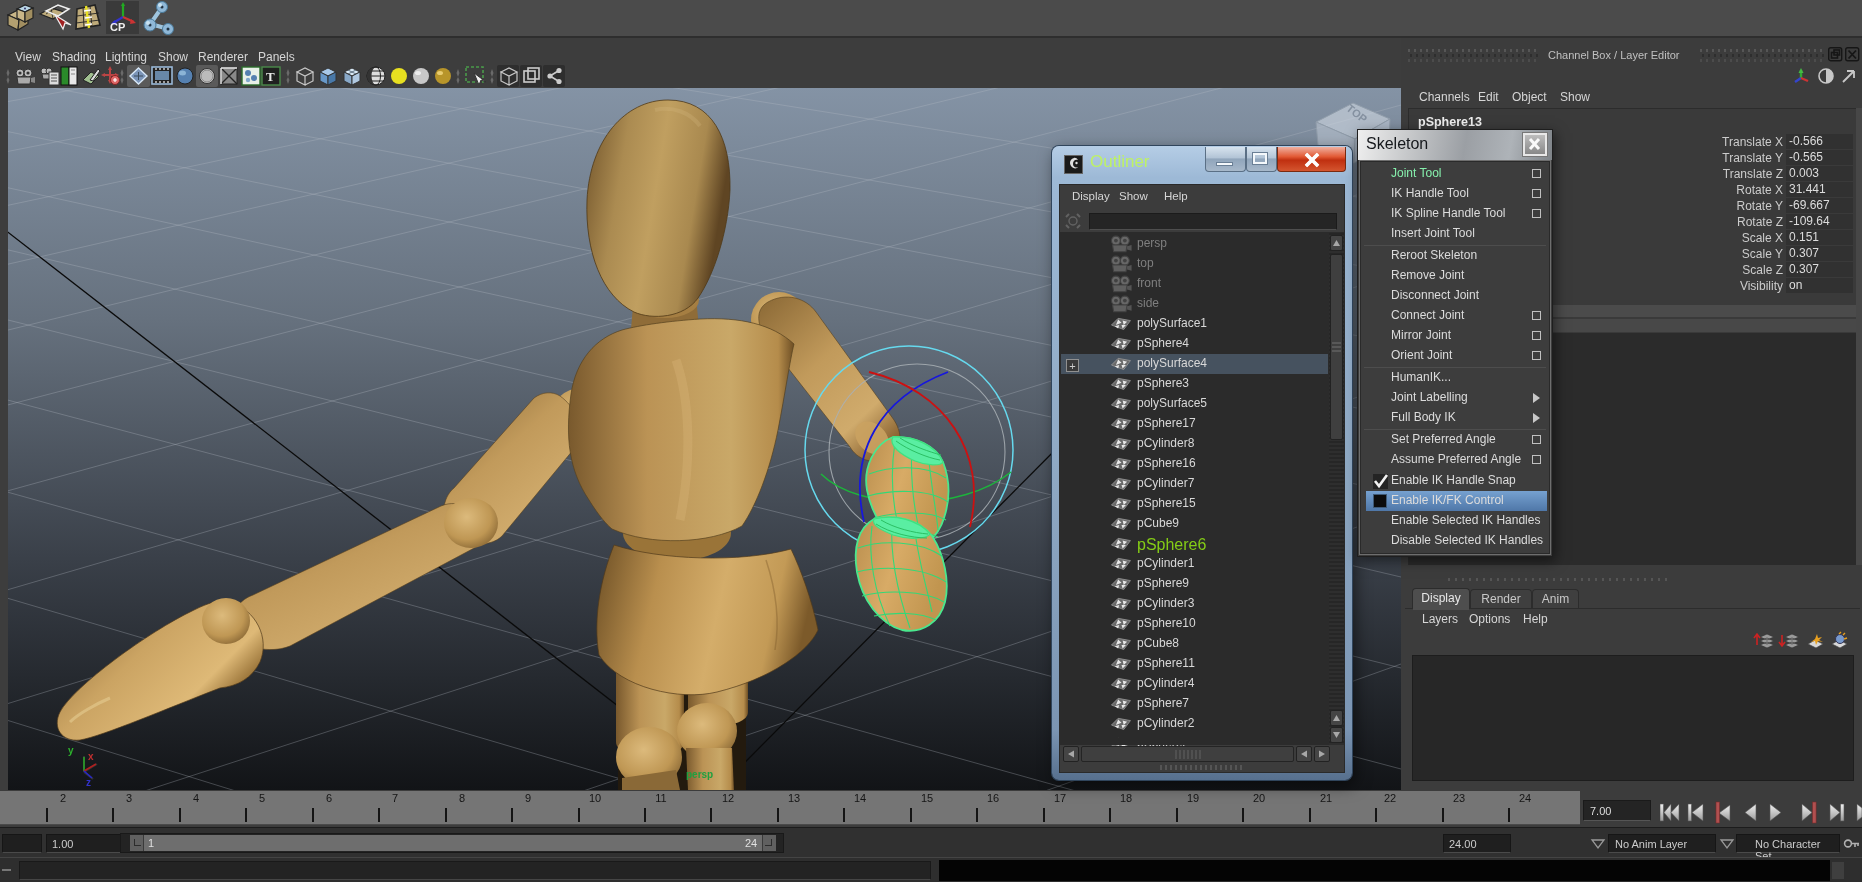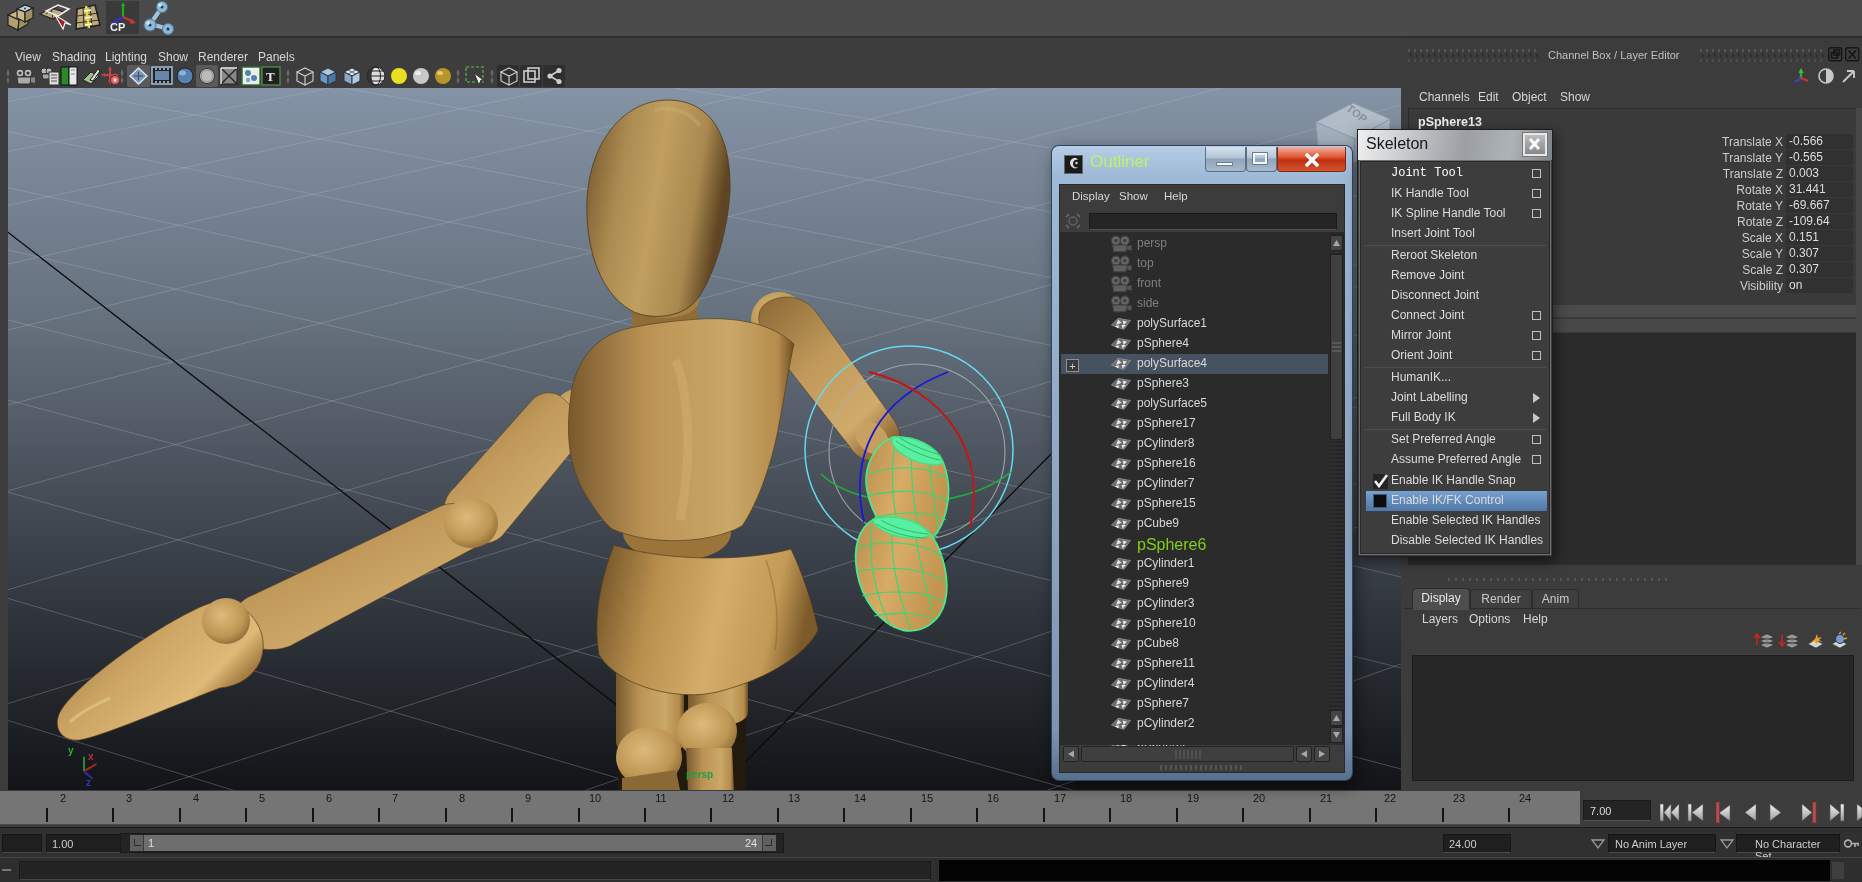--- a/index.html
+++ b/index.html
@@ -756,21 +756,21 @@
 
   <div class="abs" id="skeleton" style="left:1357px;top:129px;width:196px;height:428px;background:#3c3c3c;
      border:1px solid #1e1e1e; box-shadow:2px 4px 12px rgba(0,0,0,0.5);"></div>
   <div class="abs" style="left:1358px;top:130px;width:194px;height:30px;background:linear-gradient(100deg,#efefef 0%,#c4c6c8 28%,#9b9fa4 55%,#aeb3b8 78%,#7e8388 100%);"></div>
   <div class="txt" style="left:1366px;top:135px;font-size:16px;color:#15181c;">Skeleton</div>
   <div class="abs" style="left:1523px;top:133px;width:24px;height:23px;background:linear-gradient(#bdbdbd,#888);border:2px solid #e8e8e8;outline:1px solid #777;"></div>
   <svg class="abs" style="left:1525px;top:135px;" width="19" height="18" viewBox="0 0 19 18">
     <path d="M 5,4 L 14,14 M 14,4 L 5,14" stroke="#fafafa" stroke-width="3"></path>
   </svg>
   <div class="abs" style="left:1359px;top:160px;width:192px;height:395px;background:#3d3d3d;border:1px solid #6e6e6e;box-shadow:inset 0 0 0 1px #2a2a2a;"></div>
-  <div class="txt" style="left:1391px;top:166px;color:#ffffff;font-size:12px;font-family:Liberation Mono, monospace;">Joint Tool</div>
+  <div class="txt" style="left:1391px;top:166px;color:#86efac;font-size:12px;">Joint Tool</div>
   <div class="abs" style="left:1532px;top:169px;width:9px;height:9px;border:1.4px solid #c0c0c0;"></div>
   <div class="txt" style="left:1391px;top:186px;color:#dcdcdc;font-size:12px;">IK Handle Tool</div>
   <div class="abs" style="left:1532px;top:189px;width:9px;height:9px;border:1.4px solid #c0c0c0;"></div>
   <div class="txt" style="left:1391px;top:206px;color:#dcdcdc;font-size:12px;">IK Spline Handle Tool</div>
   <div class="abs" style="left:1532px;top:209px;width:9px;height:9px;border:1.4px solid #c0c0c0;"></div>
   <div class="txt" style="left:1391px;top:226px;color:#dcdcdc;font-size:12px;">Insert Joint Tool</div>
   <div class="abs" style="left:1364px;top:245px;width:182px;height:1px;background:#2e2e2e;border-bottom:1px solid #4d4d4d;"></div>
   <div class="txt" style="left:1391px;top:248px;color:#dcdcdc;font-size:12px;">Reroot Skeleton</div>
   <div class="txt" style="left:1391px;top:268px;color:#dcdcdc;font-size:12px;">Remove Joint</div>
   <div class="txt" style="left:1391px;top:288px;color:#dcdcdc;font-size:12px;">Disconnect Joint</div>

